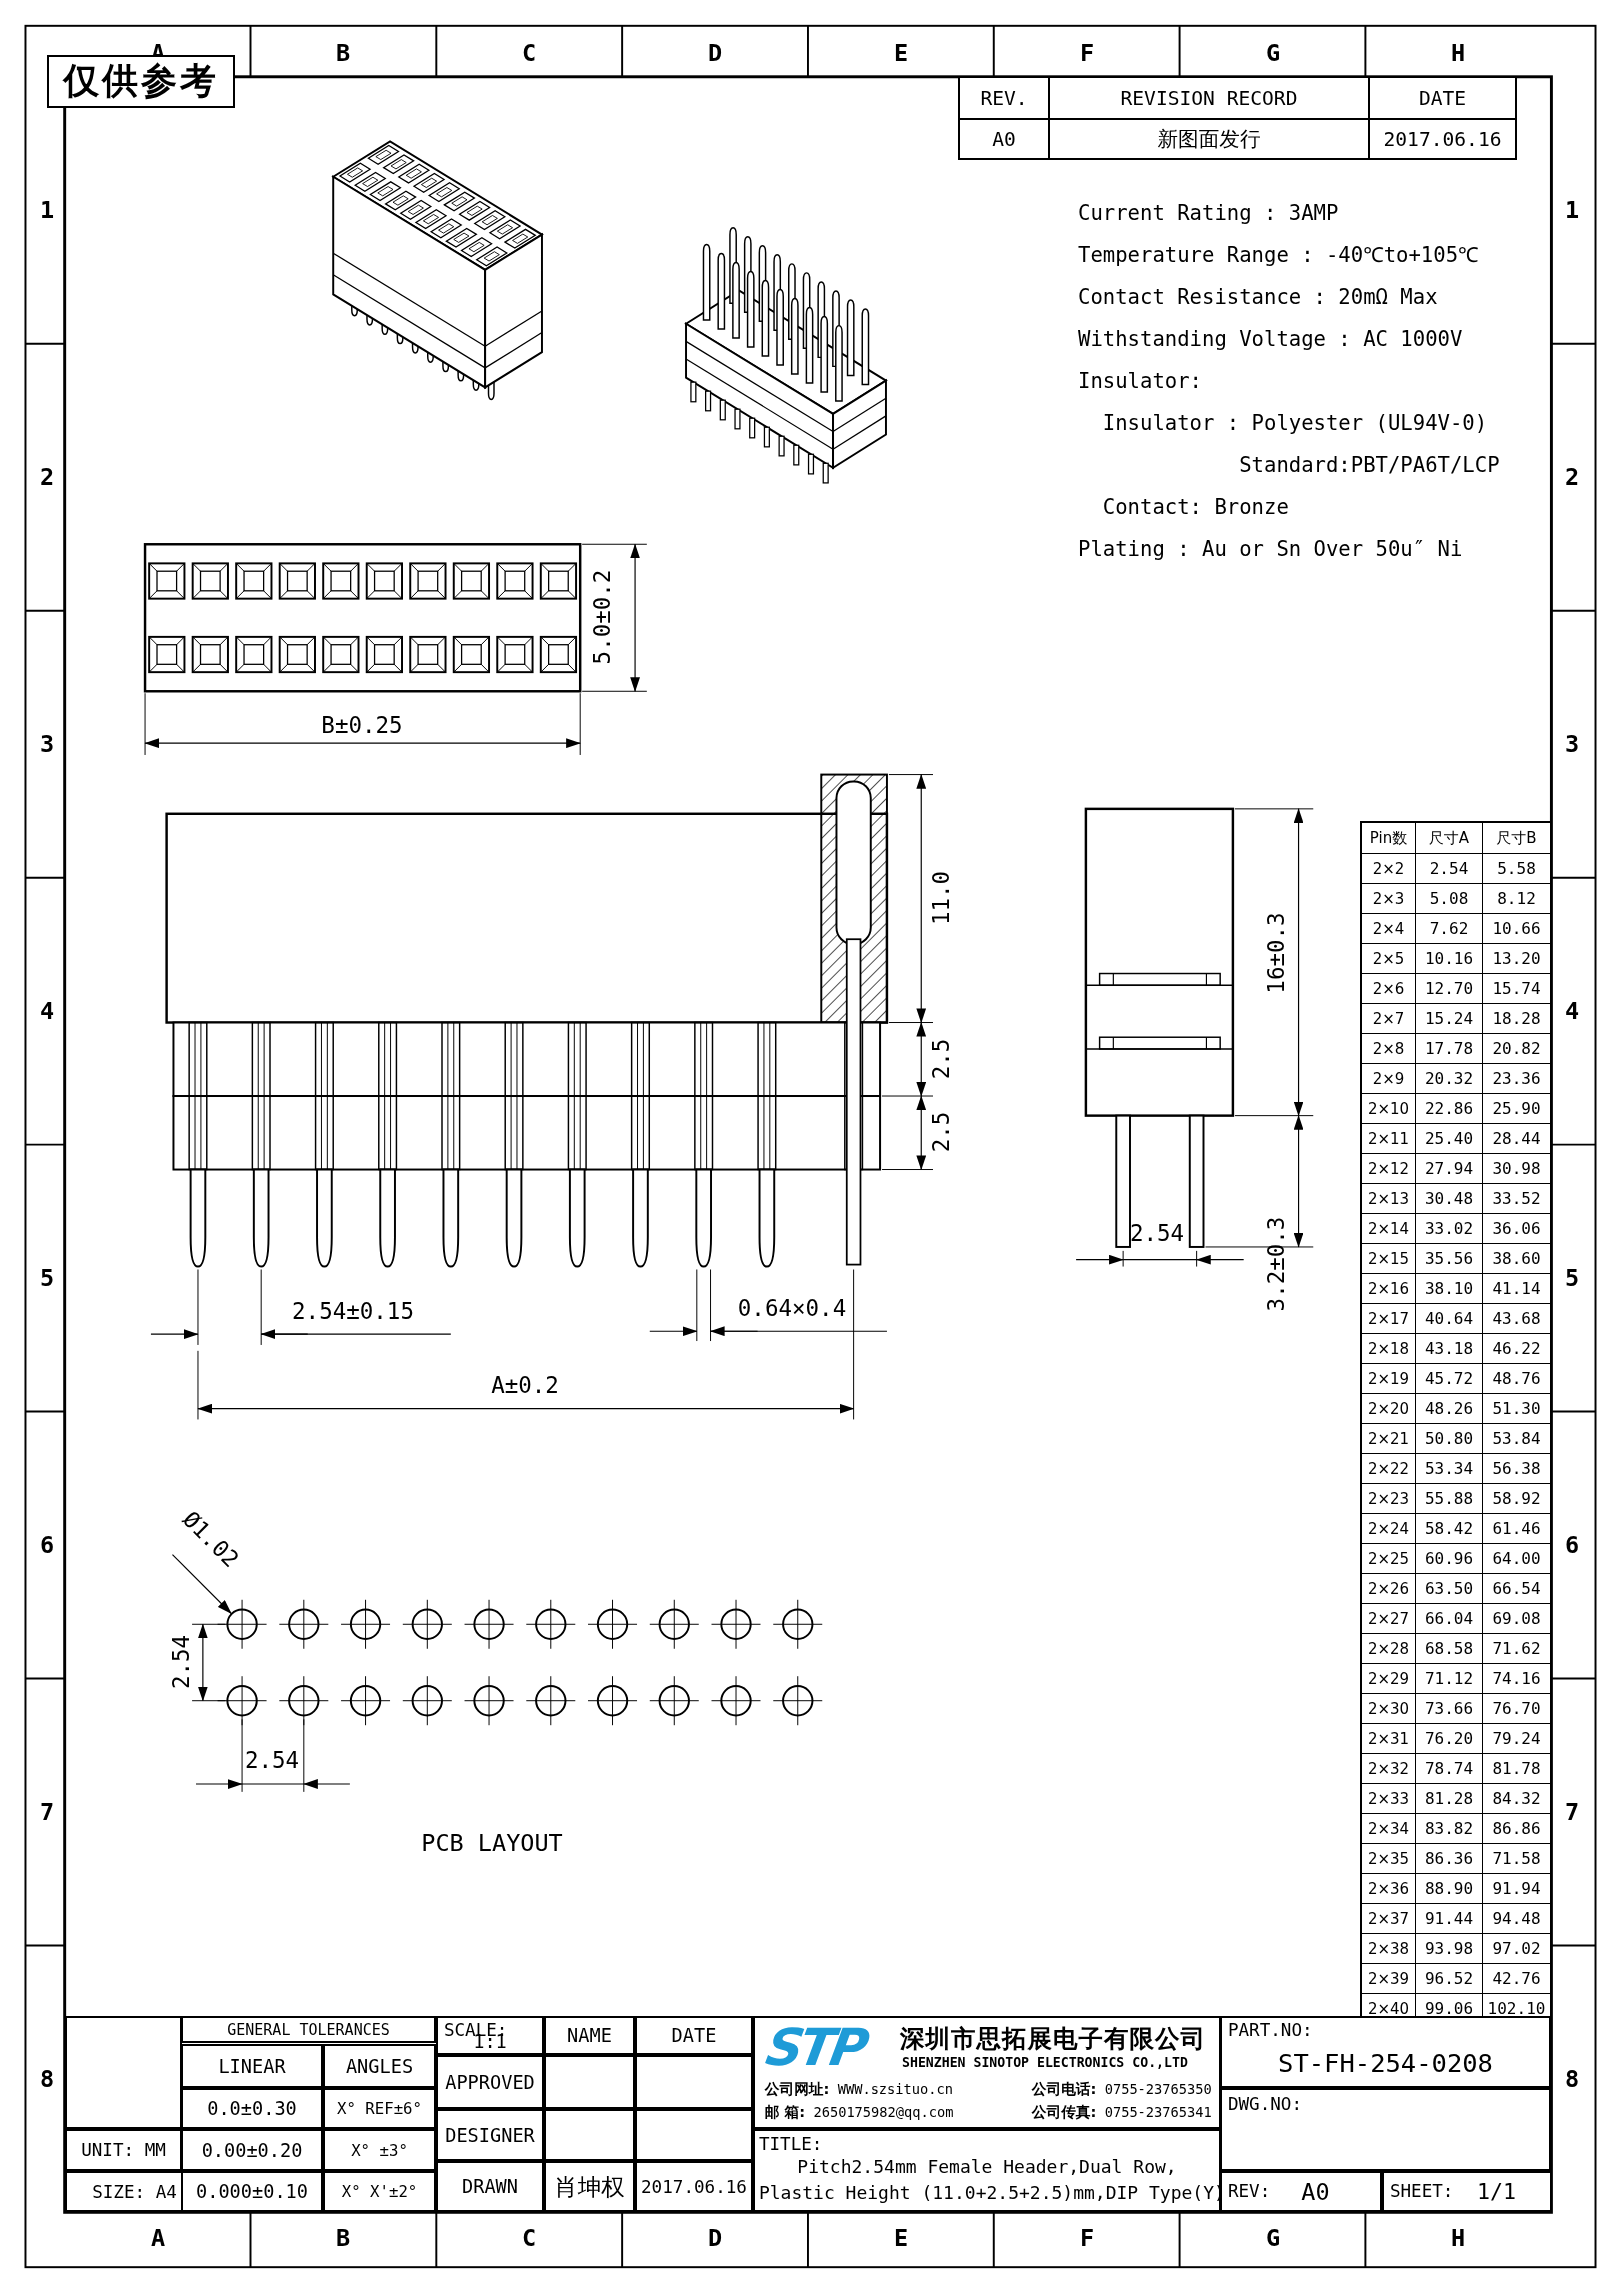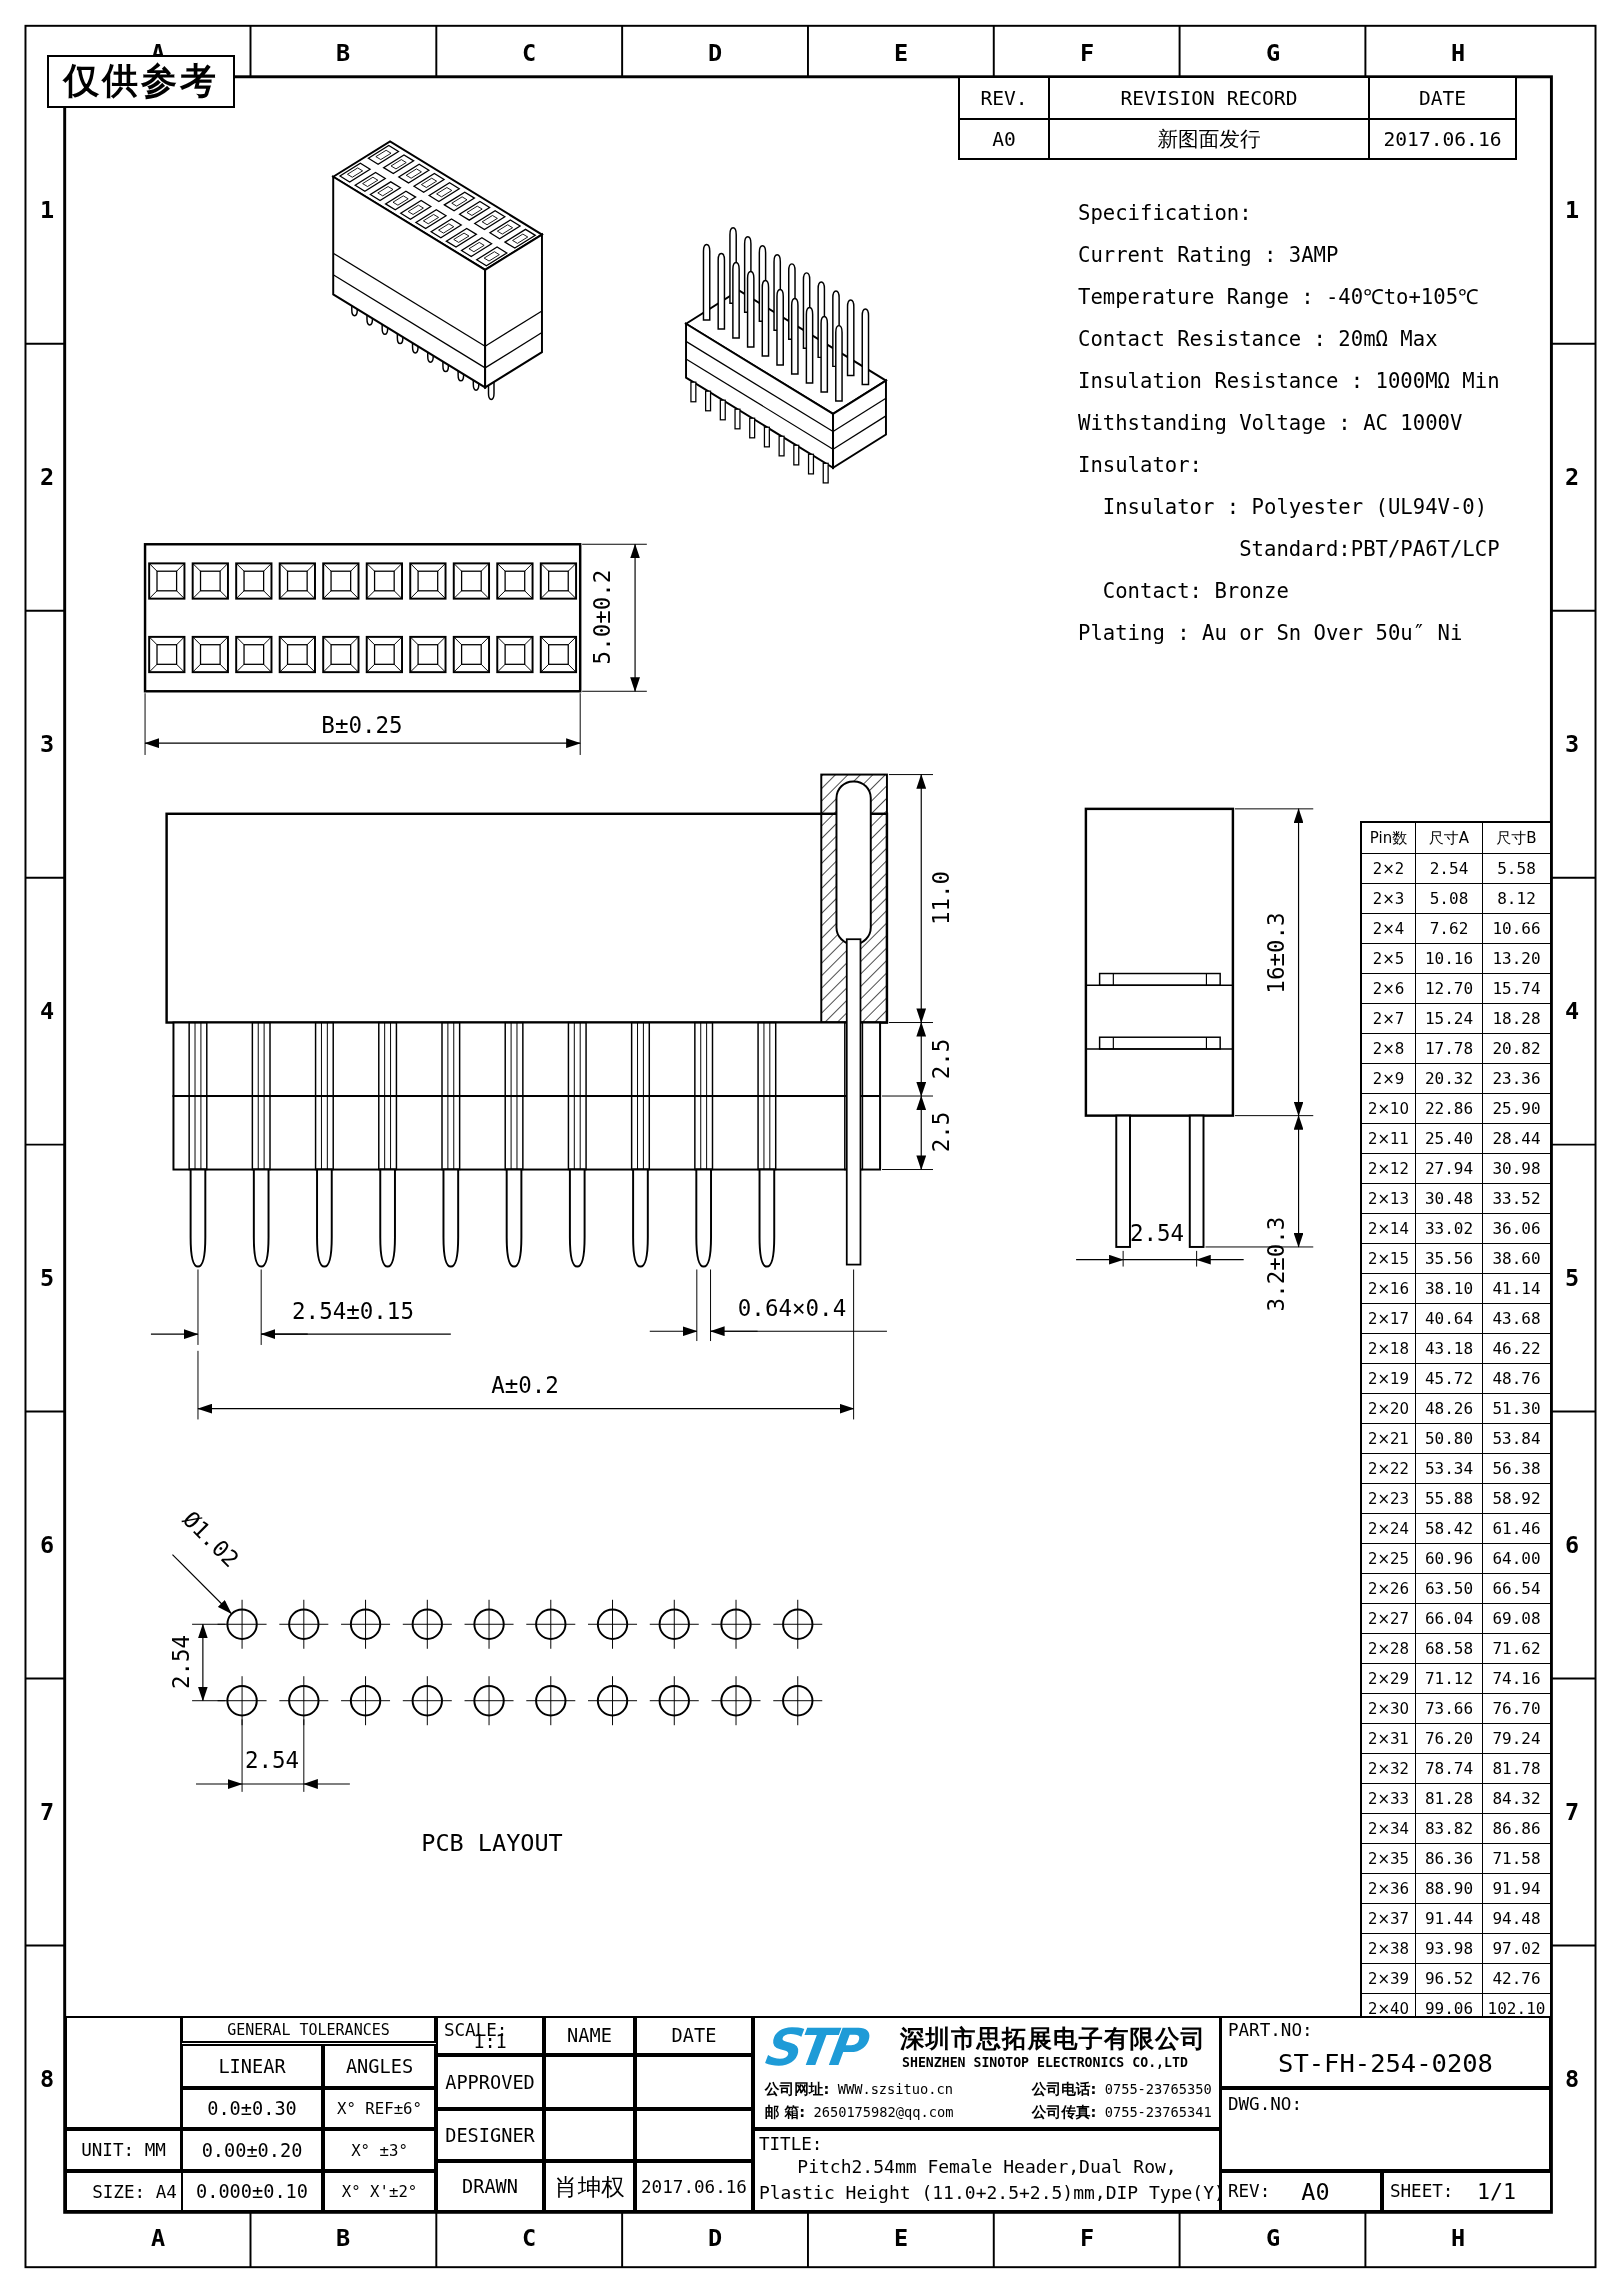--- a/index.html
+++ b/index.html
@@ -580,25 +580,23 @@
   <div class="revtab">
     <div>REV.</div>
     <div>REVISION RECORD</div>
     <div>DATE</div>
     <div>A0</div>
     <div class="cjk">新图面发行</div>
     <div>2017.06.16</div>
   </div>
 
   <div class="spec" id="spec-block">
-      <div class="spec-line">Specification:</div>
       <div class="spec-line">Current Rating : 3AMP</div>
       <div class="spec-line">Temperature Range : -40℃to+105℃</div>
       <div class="spec-line">Contact Resistance : 20mΩ Max</div>
-      <div class="spec-line">Insulation Resistance : 1000MΩ Min</div>
       <div class="spec-line">Withstanding Voltage : AC 1000V</div>
       <div class="spec-line">Insulator:</div>
       <div class="spec-line">  Insulator : Polyester (UL94V-0)</div>
       <div class="spec-line">             Standard:PBT/PA6T/LCP</div>
       <div class="spec-line">  Contact: Bronze</div>
       <div class="spec-line">Plating : Au or Sn Over 50u″ Ni</div>
     </div>
 
   <div class="dim" style="left:362px;top:725px;">B±0.25</div>
   <div class="dim rot" style="left:602px;top:617px;">5.0±0.2</div>

